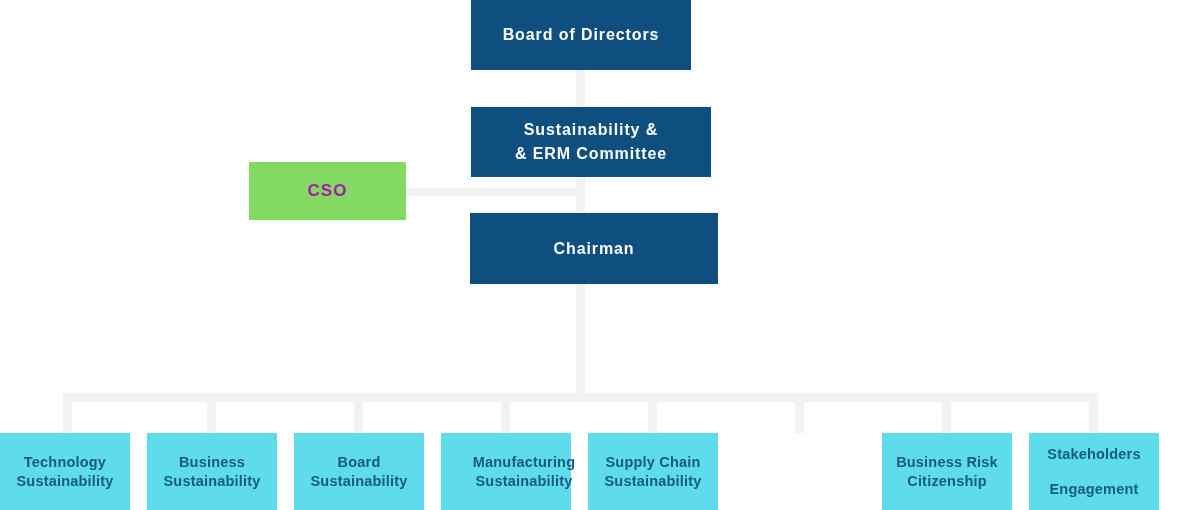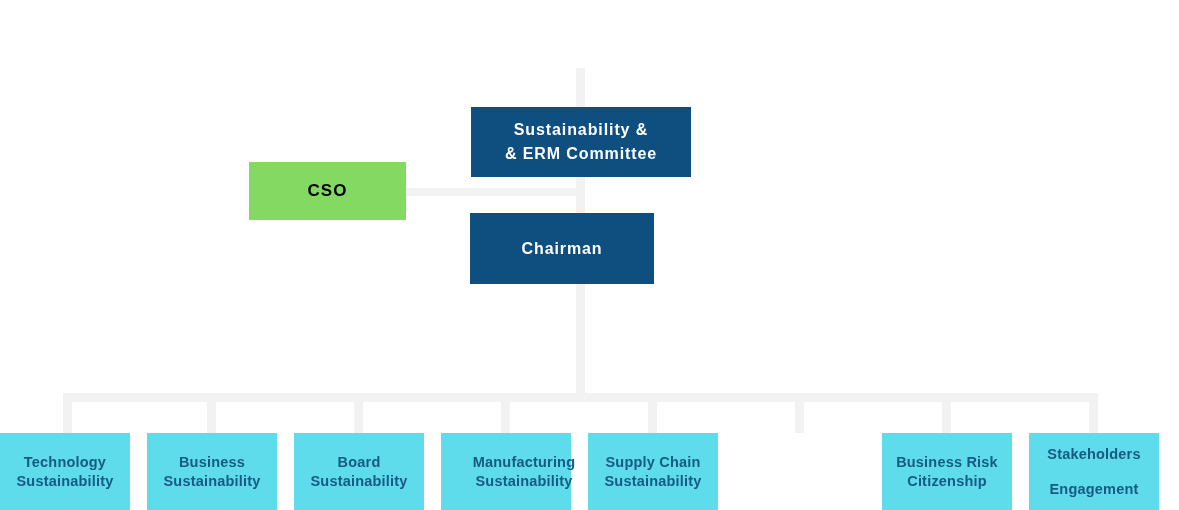--- a/index.html
+++ b/index.html
@@ -31,21 +31,21 @@
   .node-blue {
     background: #0e4f80;
     color: #ffffff;
     font-size: 16px;
     font-weight: bold;
     letter-spacing: 0.9px;
     line-height: 24px;
   }
   .node-green {
     background: #84d963;
-    color: #000000;
+    color: #a21caf;
     font-size: 17px;
     font-weight: bold;
     letter-spacing: 1px;
   }
   .node-cyan {
     background: #5fdcec;
     color: #175a82;
     font-size: 14.5px;
     font-weight: bold;
     letter-spacing: 0.2px;
@@ -61,22 +61,22 @@
   .stub-0 { left: 63px; }
   .stub-1 { left: 207px; }
   .stub-2 { left: 354px; }
   .stub-3 { left: 501px; }
   .stub-4 { left: 648px; }
   .stub-5 { left: 795px; }
   .stub-6 { left: 942px; }
   .stub-7 { left: 1089px; }
   
   .pos-board    { left: 471px; top: 0;     width: 220px; height: 70px; }
-  .pos-committee{ left: 471px; top: 107px; width: 220px; height: 70px; }
-  .pos-chairman { left: 470px; top: 213px; width: 184px; height: 71px; }
+  .pos-committee{ left: 471px; top: 107px; width: 240px; height: 70px; }
+  .pos-chairman { left: 470px; top: 213px; width: 248px; height: 71px; }
   .pos-cso      { left: 249px; top: 162px; width: 157px; height: 58px; }
   .dept { top: 433px; width: 130px; height: 77px; }
   .dept-0 { left: 0; }
   .dept-1 { left: 147px; }
   .dept-2 { left: 294px; }
   .dept-3 { left: 441px; padding-left: 36px; }
   .dept-4 { left: 588px; }
   .dept-5 { left: 735px; }
   .dept-6 { left: 882px; align-items: center; }
   .dept-7 { left: 1029px; gap: 16px; }
@@ -93,20 +93,23 @@
   <div class="connector h-bus"></div>
   <div class="connector stub stub-0"></div>
   <div class="connector stub stub-1"></div>
   <div class="connector stub stub-2"></div>
   <div class="connector stub stub-3"></div>
   <div class="connector stub stub-4"></div>
   <div class="connector stub stub-5"></div>
   <div class="connector stub stub-6"></div>
   <div class="connector stub stub-7"></div>
 
+  <div class="node node-blue pos-board">
+    <span>Board of Directors</span>
+  </div>
 
   <div class="node node-blue pos-committee">
     <span>Sustainability &amp;</span>
     <span>&amp; ERM Committee</span>
   </div>
 
   <div class="node node-green pos-cso">
     <span>CSO</span>
   </div>
 

